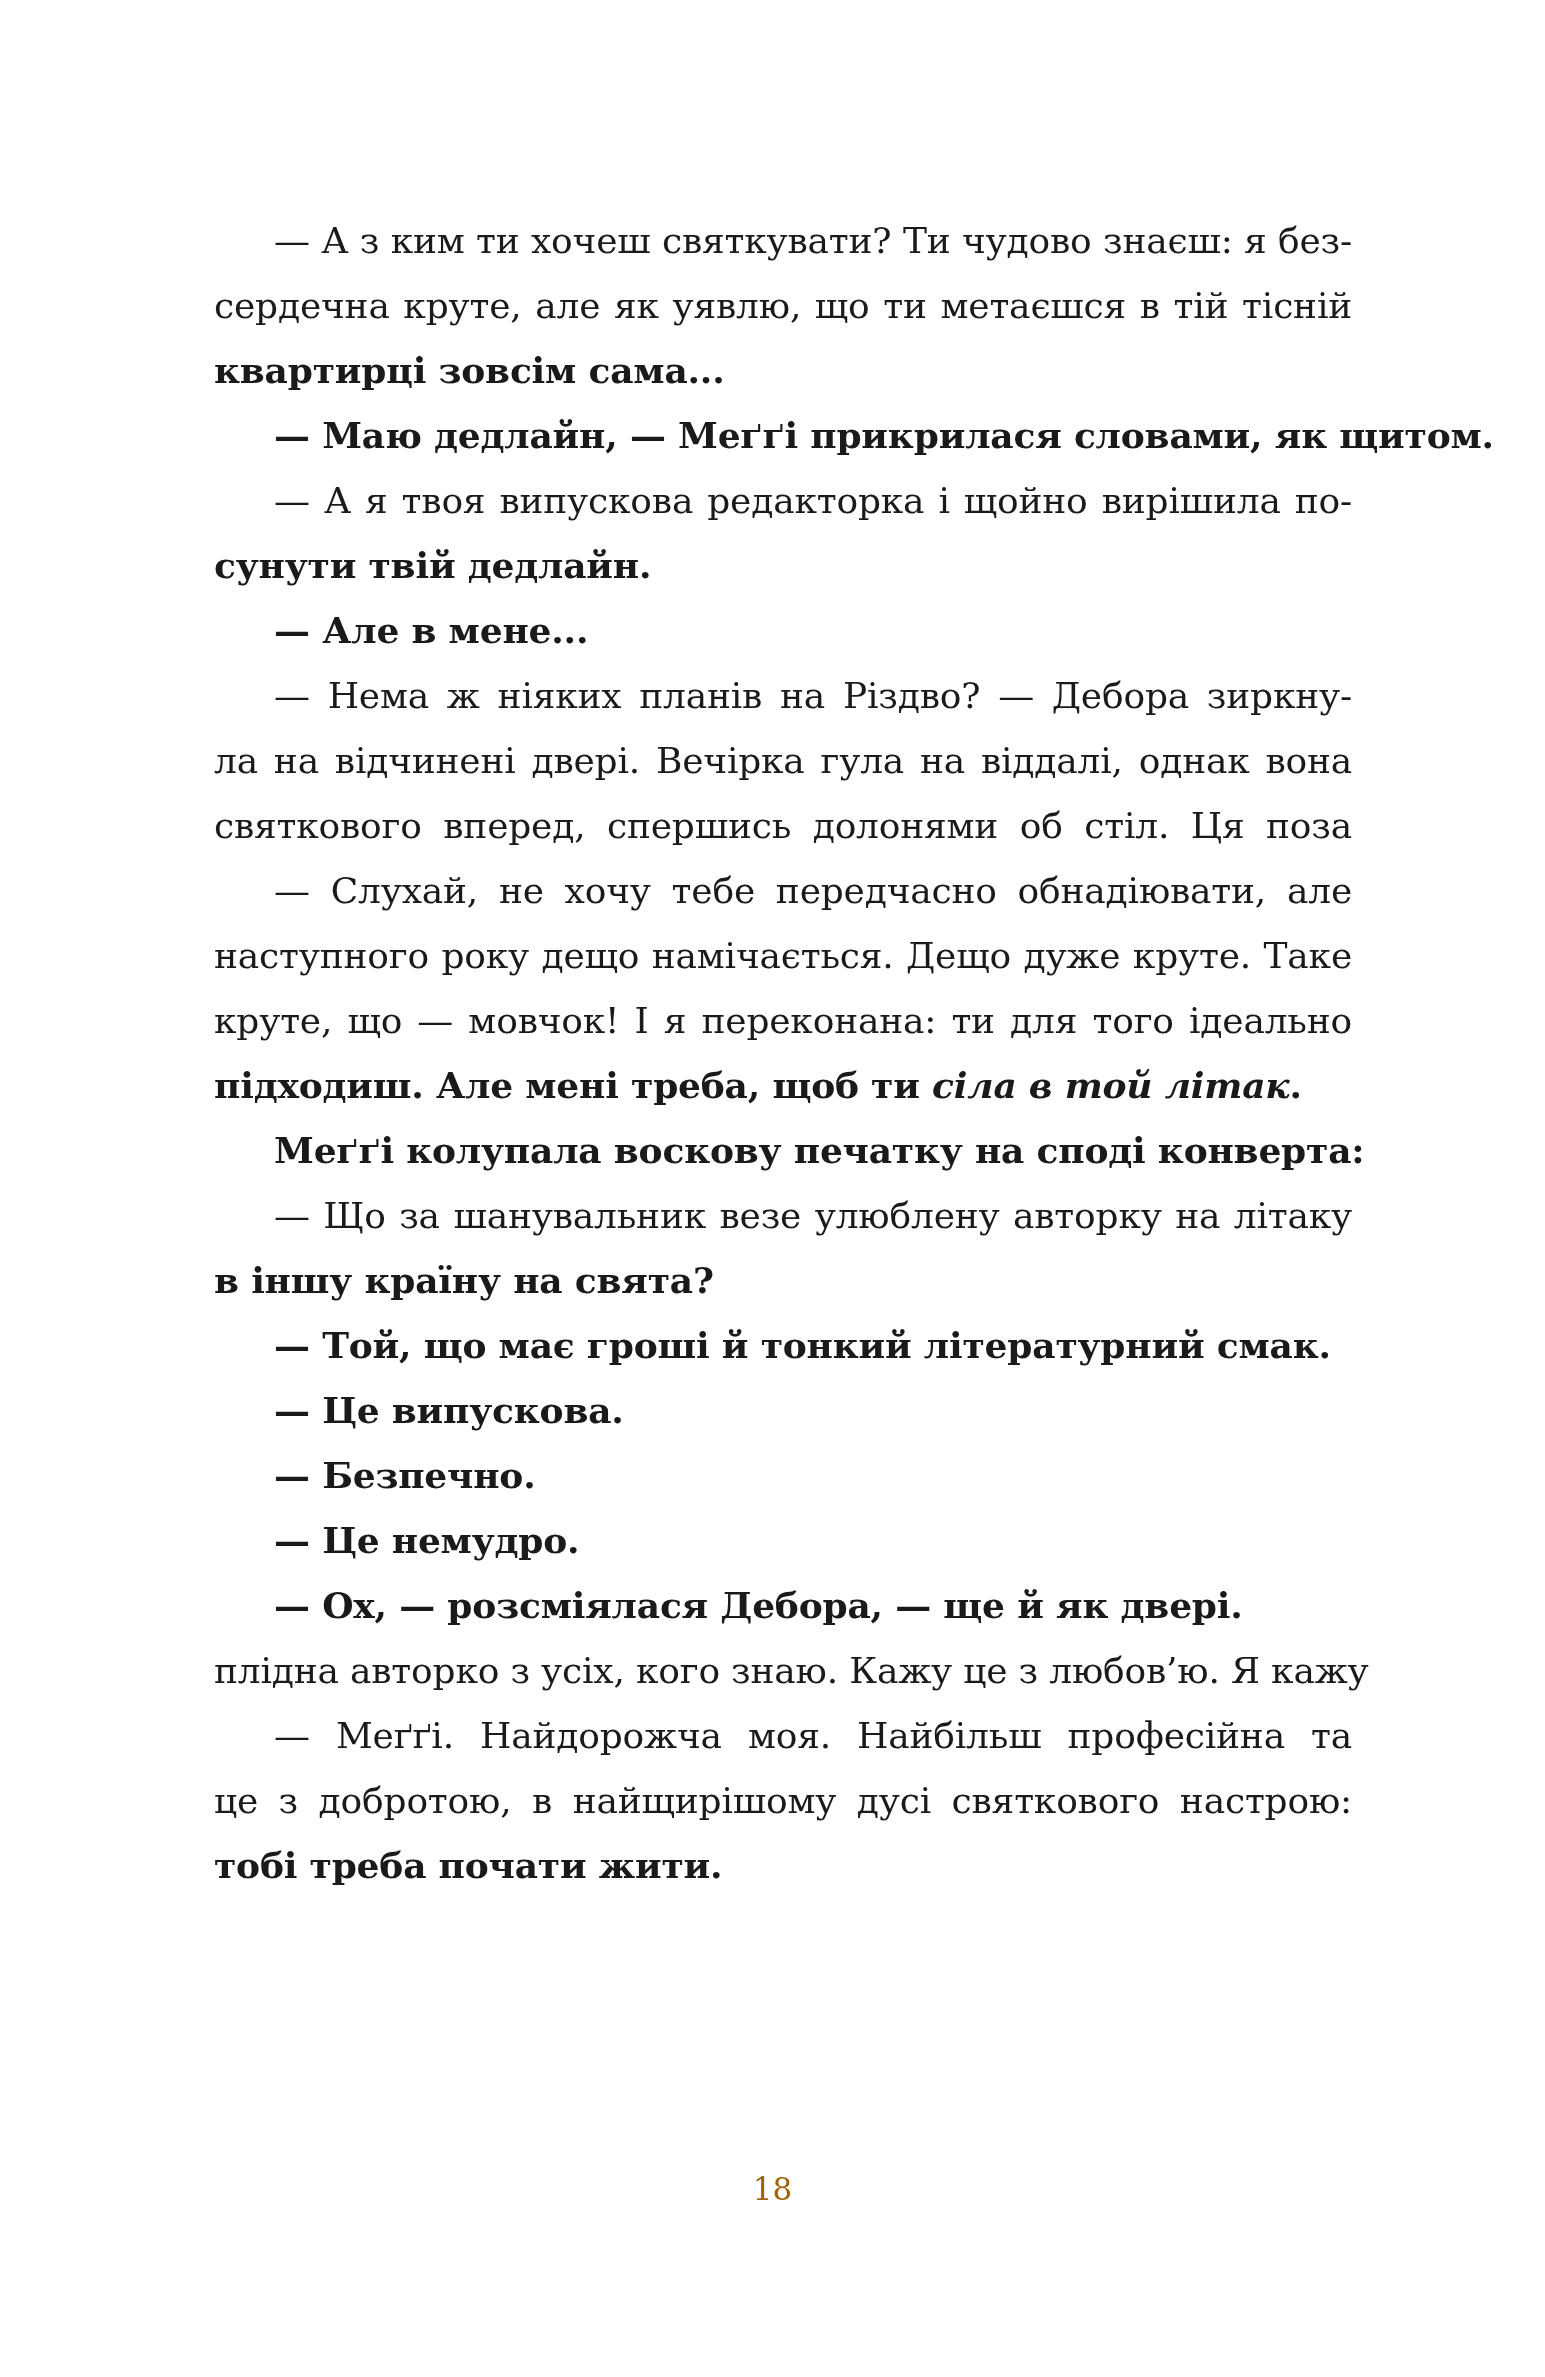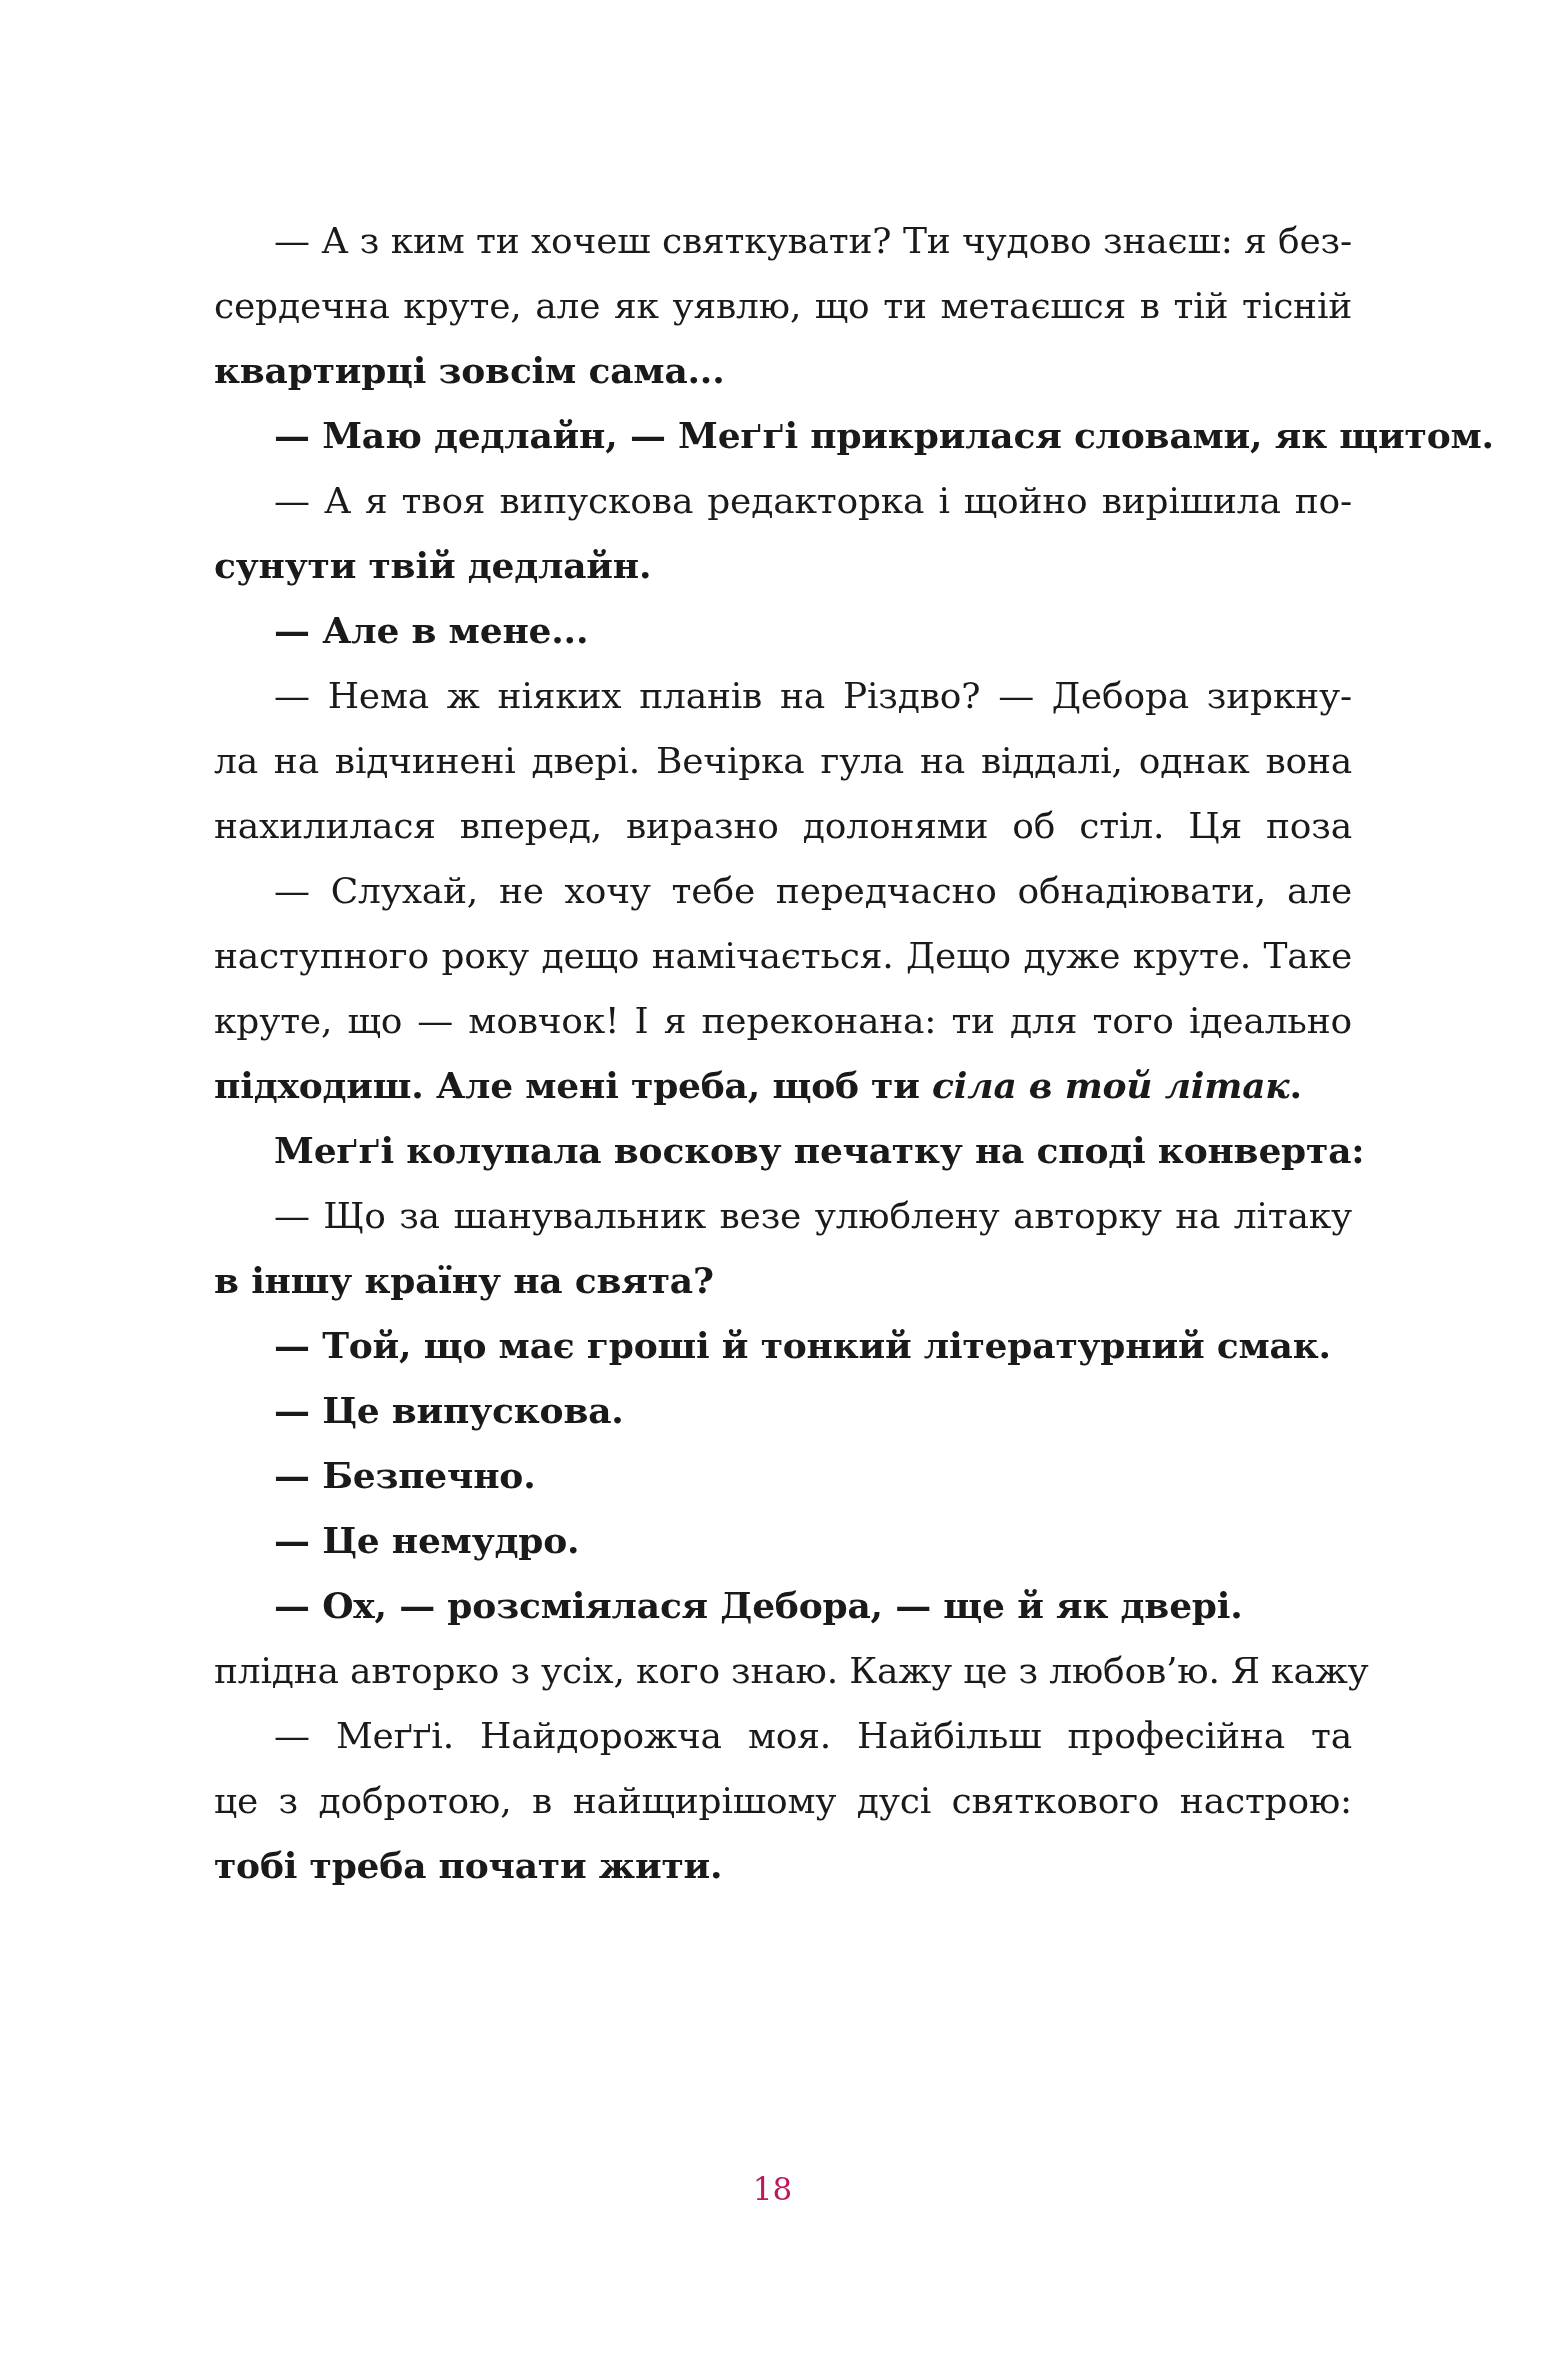--- a/index.html
+++ b/index.html
@@ -49,38 +49,38 @@
       font-style: italic;
     }
     .page-number {
       position: absolute;
       left: 0;
       width: 1545px;
       top: 2165px;
       text-align: center;
       font-size: 31px;
       line-height: 48px;
-      color: #be185d;
+      color: #a16207;
     }
   </style>
 </head>
 <body>
 
 <div class="page">
   <div class="text-block">
     <span class="line indent">— А з ким ти хочеш святкувати? Ти чудово знаєш: я без-</span>
     <span class="line">сердечна круте, але як уявлю, що ти метаєшся в тій тісній</span>
     <span class="line last">квартирці зовсім сама...</span>
     <span class="line indent last">— Маю дедлайн, — Меґґі прикрилася словами, як щитом.</span>
     <span class="line indent">— А я твоя випускова редакторка і щойно вирішила по-</span>
     <span class="line last">сунути твій дедлайн.</span>
     <span class="line indent last">— Але в мене...</span>
     <span class="line indent">— Нема ж ніяких планів на Різдво? — Дебора зиркну-</span>
     <span class="line">ла на відчинені двері. Вечірка гула на віддалі, однак вона</span>
-    <span class="line">нахилилася вперед, виразно долонями об стіл. Ця поза</span>
+    <span class="line">святкового вперед, спершись долонями об стіл. Ця поза</span>
     <span class="line indent">— Слухай, не хочу тебе передчасно обнадіювати, але</span>
     <span class="line">наступного року дещо намічається. Дещо дуже круте. Таке</span>
     <span class="line">круте, що — мовчок! І я переконана: ти для того ідеально</span>
     <span class="line last"><span>підходиш. Але мені треба, щоб ти </span><span class="it">сіла в той літак</span><span>.</span></span>
     <span class="line indent last">Меґґі колупала воскову печатку на споді конверта:</span>
     <span class="line indent">— Що за шанувальник везе улюблену авторку на літаку</span>
     <span class="line last">в іншу країну на свята?</span>
     <span class="line indent last">— Той, що має гроші й тонкий літературний смак.</span>
     <span class="line indent last">— Це випускова.</span>
     <span class="line indent last">— Безпечно.</span>

